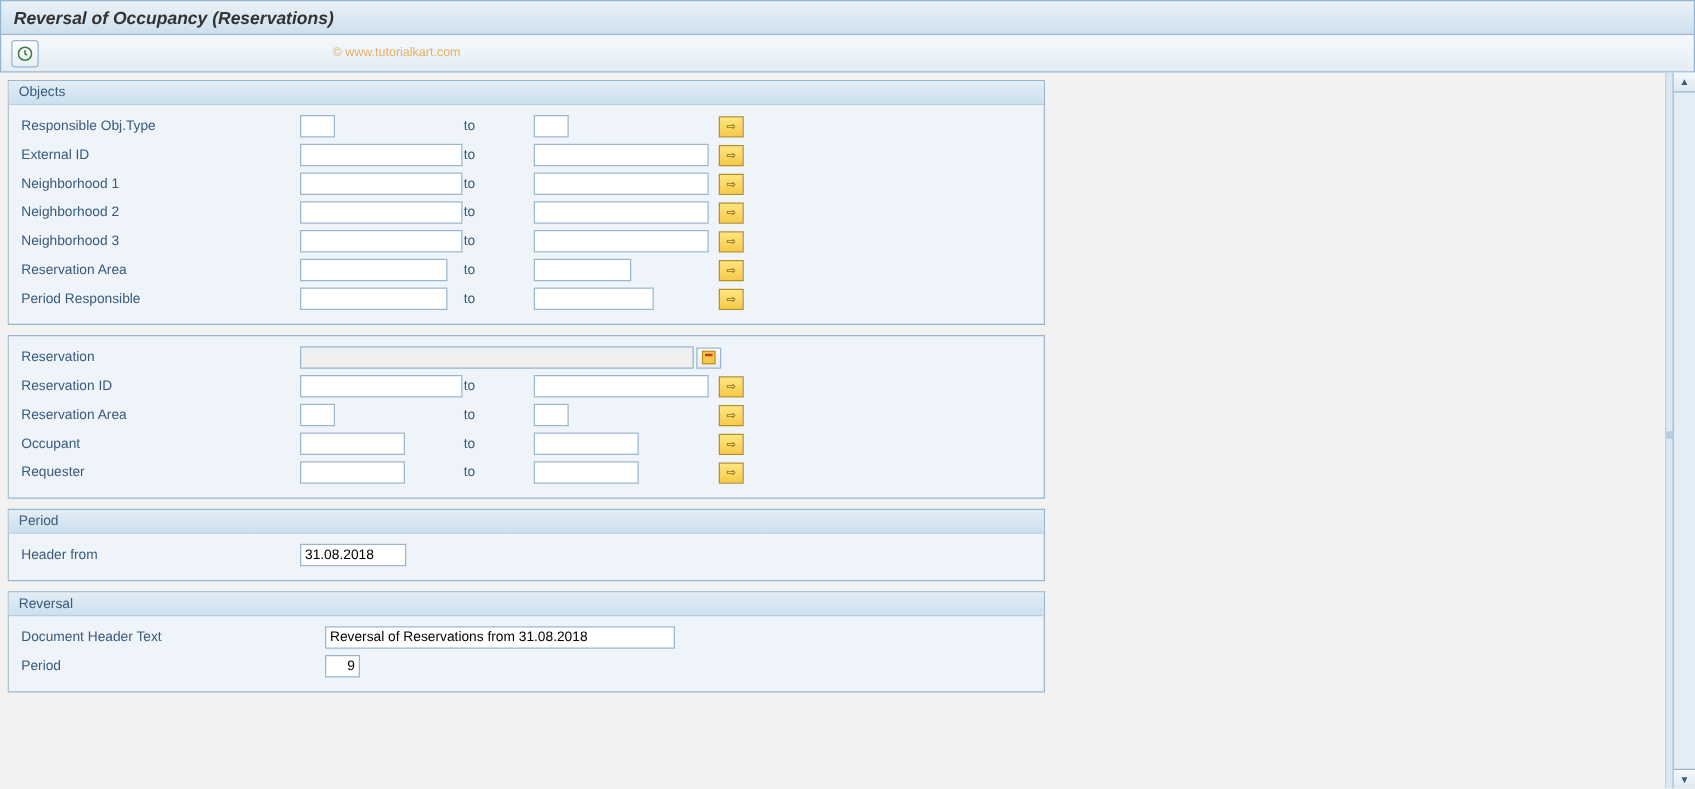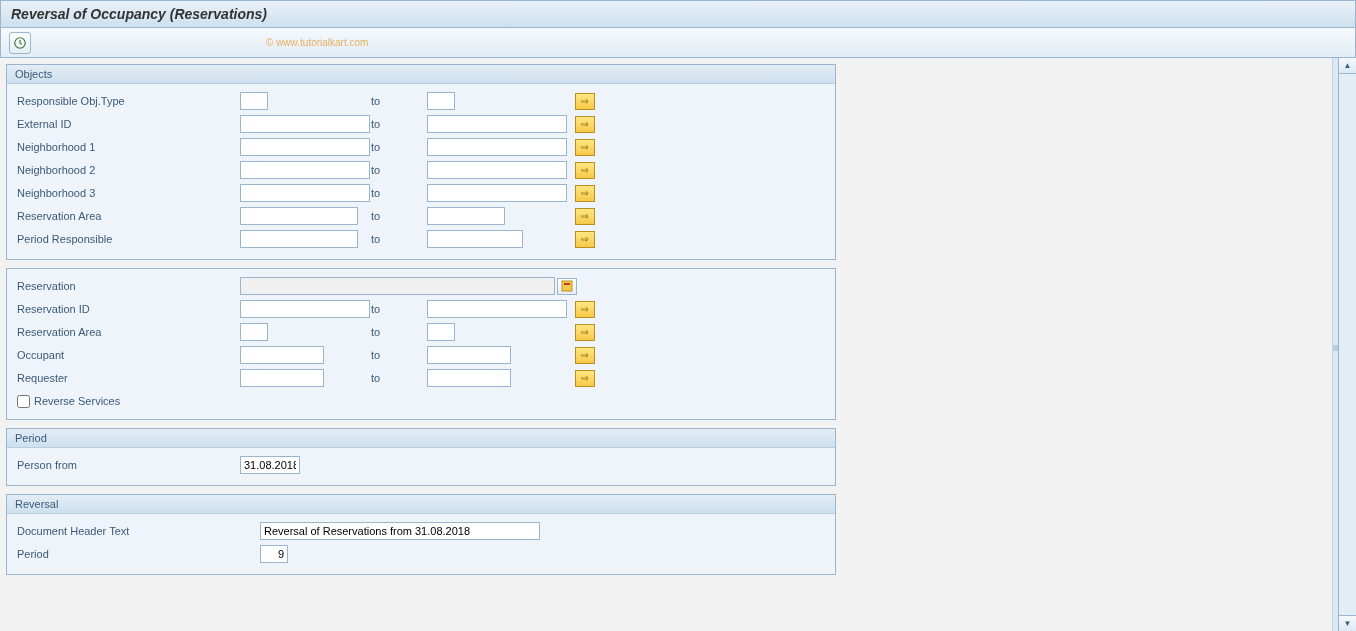--- a/index.html
+++ b/index.html
@@ -95,21 +95,21 @@
     }
     .input {
       border: 1px solid #9ab6ce;
       background: #fff;
       height: 18px;
       padding: 0 3px;
       font-size: 11px;
       font-family: Arial, sans-serif;
     }
     .input-xs { width: 28px; }
-    .input-date { width: 60px; }
+    .input-date { width: 85px; }
     .input-md { width: 118px; }
     .input-lg { width: 140px; }
     .input-xl { width: 315px; }
     .input-xxl { width: 280px; }
     .to-label {
       width: 56px;
       margin-left: 1px;
       color: #3a5a7a;
     }
     .multi-btn {
@@ -309,32 +309,28 @@
           <span class="label">Requester</span>
           <input class="input" style="width: 84px;">
           <span style="width:46px"></span>
           <span class="to-label">to</span>
           <input class="input" style="width: 84px;">
           <span style="width:56px"></span>
           <div class="multi-btn">
               <span>⇨</span>
             </div>
         </div>
-        <div class="checkbox-row">
-          <input type="checkbox" style="">
-          <label>Reverse Services</label>
-        </div>
       </div>
     </div>
 
     <div class="groupbox">
       <div class="groupbox-header">Period</div>
       <div class="groupbox-body">
         <div class="row">
-          <span class="label">Person from</span>
+          <span class="label">Header from</span>
           <input class="input input-date" value="31.08.2018" style="">
         </div>
       </div>
     </div>
 
     <div class="groupbox">
       <div class="groupbox-header">Reversal</div>
       <div class="groupbox-body">
         <div class="row">
           <span class="label" style="width:245px">Document Header Text</span>

